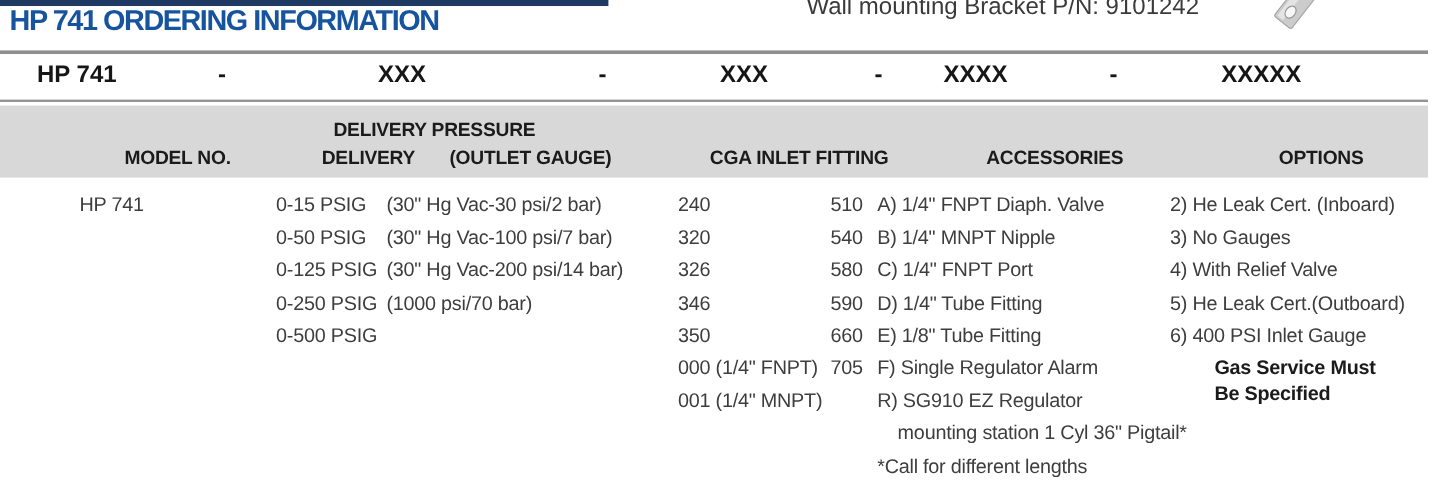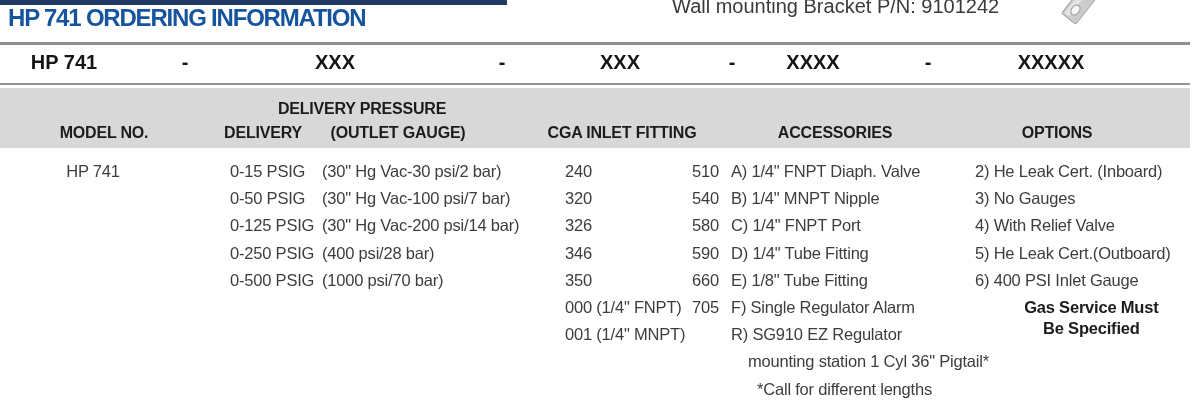--- a/index.html
+++ b/index.html
@@ -21,29 +21,29 @@
   .rule { position:absolute; left:0; background:#8f8f8f; }
   .rule1 { top:42px; width:1190px; height:3px; }
   .rule2 { top:83px; width:1190px; height:2px; background:#949494; }
   .code-row { position:absolute; left:0; top:51px; width:1200px; height:28px;
     font-size:20px; font-weight:bold; color:#161616; }
   .ci { position:absolute; transform:translateX(-50%); white-space:nowrap; }
   .band { position:absolute; left:0; top:88px; width:1190px; height:60px; background:#d8d8d8; }
   .gh, .ch { position:absolute; transform:translateX(-50%); white-space:nowrap;
     font-weight:bold; font-size:16px; color:#1b1b1b; letter-spacing:-0.2px; }
   .gh { top:12px; }
-  .ch { top:36px; }
+  .ch { top:36px;margin-left:44px; }
   .body { position:absolute; left:0; top:158px; width:1200px; font-size:16.5px;
     letter-spacing:-0.2px; color:#3d3d3d; }
   .col { position:absolute; top:0; line-height:27.2px; white-space:nowrap; }
   .model-col { left:40px; width:106px; text-align:center; }
   .indent1 { margin-left:17px; }
-  .indent2 { margin-left:26px; }
+  .indent2 { }
   .opt-note { margin-left:37px; margin-top:3px; line-height:21px;
-    font-weight:bold; color:#1b1b1b;text-align:center; }
+    font-weight:bold; color:#1b1b1b; }
 </style>
 </head>
 <body>
 
 <div class="page">
 
   <div class="topbar"></div>
 
   <h1 class="title">HP 741 ORDERING INFORMATION</h1>
 
@@ -93,21 +93,20 @@
       <div>0-50 PSIG</div>
       <div>0-125 PSIG</div>
       <div>0-250 PSIG</div>
       <div>0-500 PSIG</div>
     </div>
 
     <div class="col" style="left:322px">
       <div>(30" Hg Vac-30 psi/2 bar)</div>
       <div>(30" Hg Vac-100 psi/7 bar)</div>
       <div>(30" Hg Vac-200 psi/14 bar)</div>
-      <div>(400 psi/28 bar)</div>
       <div>(1000 psi/70 bar)</div>
     </div>
 
     <div class="col" style="left:565px">
       <div>240</div>
       <div>320</div>
       <div>326</div>
       <div>346</div>
       <div>350</div>
       <div>000 (1/4" FNPT)</div>

